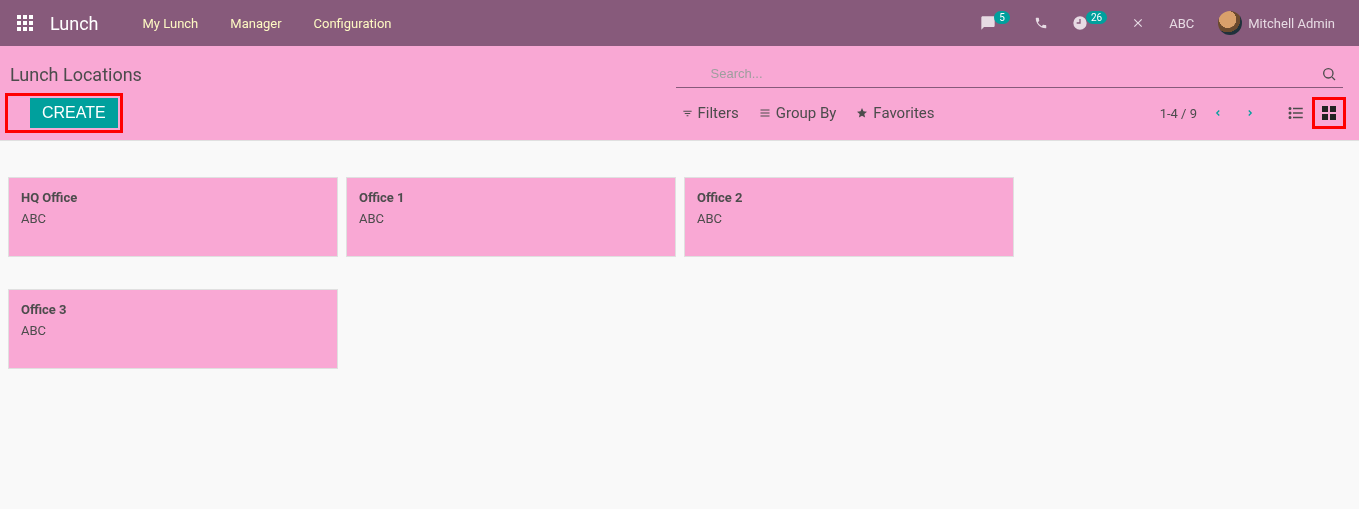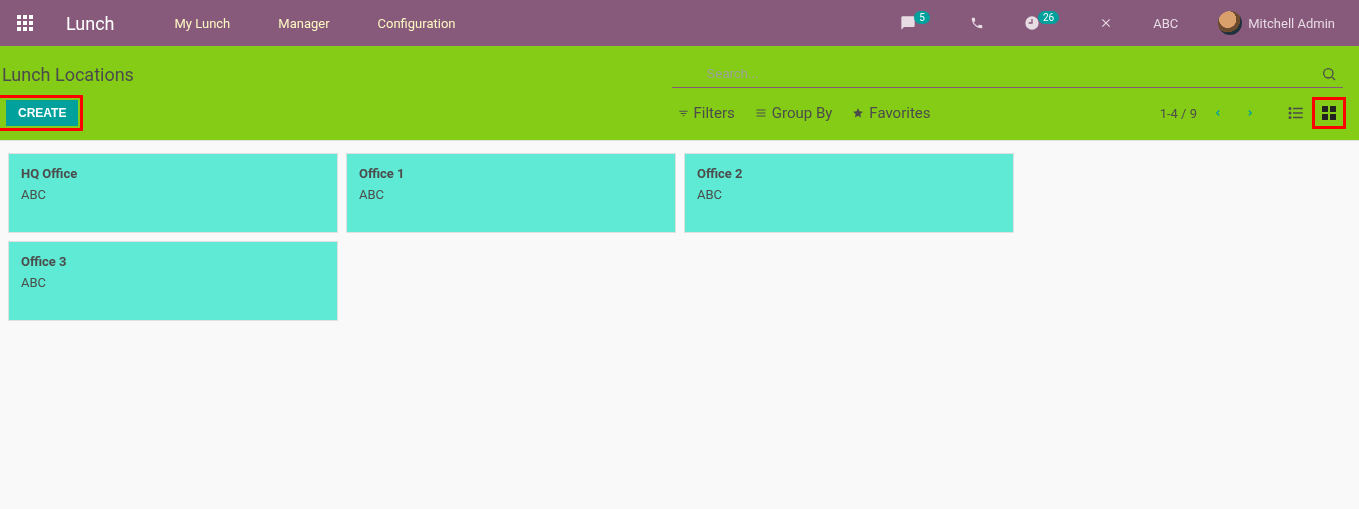--- a/index.html
+++ b/index.html
@@ -14,21 +14,21 @@
   }
 
   
   .navbar {
     background: #875a7b;
     color: #fff;
     height: 46px;
     display: flex;
     align-items: center;
     padding: 0 16px;
-    gap: 24px;
+    gap: 8px;
   }
   .navbar .apps-icon {
     width: 18px; height: 18px;
     display: inline-flex; align-items: center; justify-content: center;
     margin-right: 8px;
   }
   .navbar .brand {
     font-size: 18px;
     margin-right: 24px;
     color: #fff;
@@ -62,23 +62,23 @@
   .avatar {
     width: 24px; height: 24px;
     border-radius: 50%;
     background: radial-gradient(circle at 40% 35%, #d9a06b 0%, #d9a06b 40%, #6b4a2e 41%, #6b4a2e 60%, #20313b 61%);
     display: inline-block;
     margin-right: 6px;
   }
 
   
   .control-panel {
-    background: #84cc16;
+    background: #f9a8d4;
     border-bottom: 1px solid #e0e0e0;
-    padding: 8px 16px 8px 0;
+    padding: 8px 16px 8px 8px;
   }
   .cp-row {
     display: flex;
     align-items: center;
   }
   .cp-row.top { height: 40px; }
   .cp-left { width: 50%; display:flex; align-items:center;}
   .cp-right { width: 50%; display:flex; align-items:center;}
   .breadcrumb {
     font-size: 18px;
@@ -106,26 +106,26 @@
     color: #6c6c6c;
     padding: 2px 6px;
     cursor: pointer;
   }
 
   .cp-row.bottom { height: 38px; margin-top: 0px;}
   .create-btn {
     background: #00a09d;
     color: #fff;
     text-transform: uppercase;
-    font-weight: 700;
-    font-size: 12px;
+    font-weight: 400;
+    font-size: 16px;
     border: none;
     padding: 6px 12px;
     cursor: pointer;
-    margin-left: 4px;
+    margin-left: 20px;
   }
   .highlight-red {
     box-shadow: 0 0 0 3px #ff0000;
   }
   .filter-bar {
     display: flex;
     align-items: center;
     gap: 20px;
     padding-left: 6px;
   }
@@ -167,24 +167,25 @@
   
   .kanban {
     display: flex;
     gap: 8px;
     padding: 12px 8px;
     flex-wrap: wrap;
   }
   .card {
     width: 330px;
     min-height: 80px;
-    background: #5eead4;
+    background: #f9a8d4;
     border: 1px solid #e0e0e0;
     padding: 12px 12px 16px 12px;
     cursor: pointer;
+    margin-top: 24px;
   }
   .card-title {
     font-weight: 700;
     font-size: 13px;
     color: #4c4c4c;
     margin-bottom: 6px;
   }
   .card-company {
     font-size: 13px;
     color: #4c4c4c;

